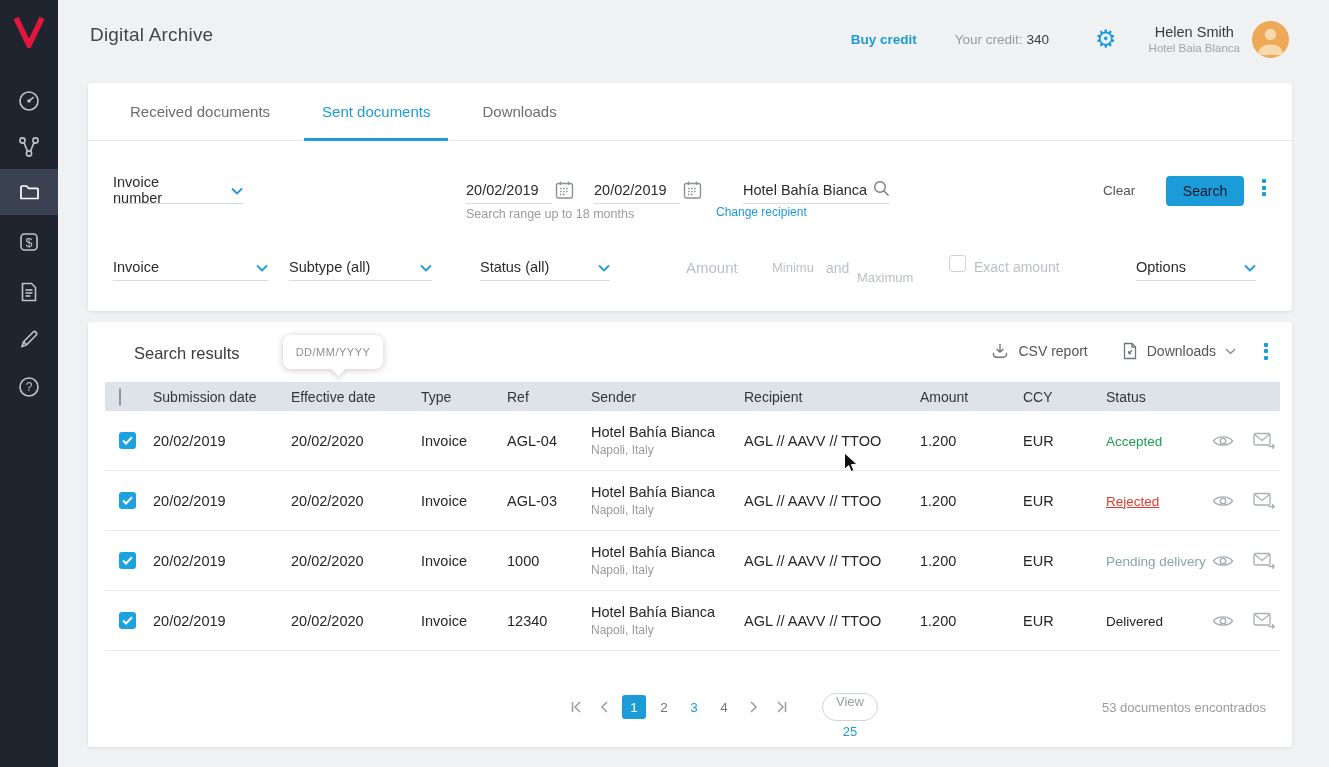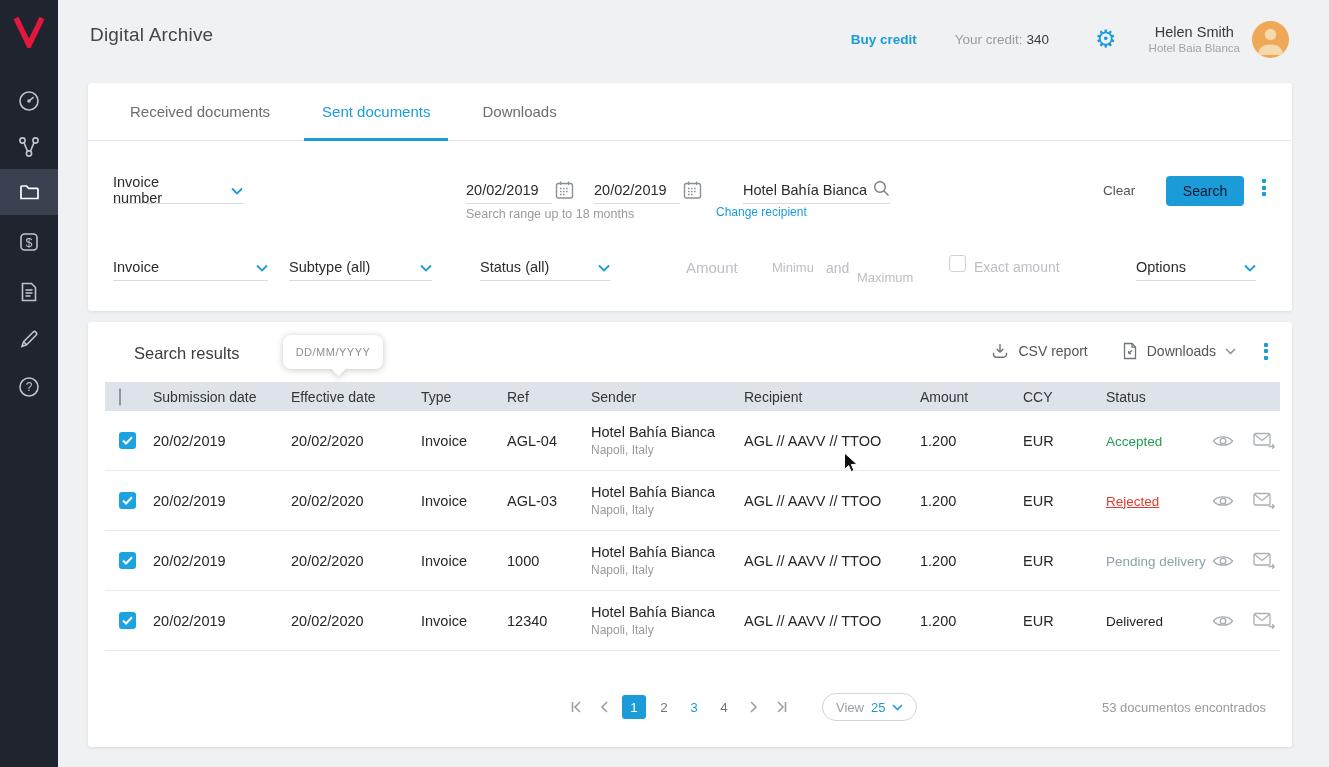--- a/index.html
+++ b/index.html
@@ -71,21 +71,21 @@
   .status.rejected { color:#e8392f; text-decoration:underline;margin-top:24px; }
   .status.pending { color:#8ba3ab; }
   .status.delivered { color:#222; }
   .c-icons { display:flex; gap:19px; align-items:center; }
   
   .pager { position:absolute; left:478px; top:370px; height:30px; display:flex; align-items:center; gap:8px; }
   .pg { width:24px; height:24px; display:flex; align-items:center; justify-content:center; font-size:13.5px; color:#6d7680; cursor:pointer; border-radius:3px; }
   .pg.active { background:#1b9cd8; color:#fff; }
   .pg.link { color:#1b9cd8; }
   .pg-arrow { width:20px; height:24px; display:flex; align-items:center; justify-content:center; cursor:pointer; }
-  .viewpill { margin-left:22px; height:28px; border:1px solid #cfd5da; border-radius:15px; display:flex; align-items:center; gap:7px; padding:0 13px; cursor:pointer; }
+  .viewpill { margin-left:22px; height:28px; border:1px solid #cfd5da; border-radius:15px; display:flex; align-items:center; gap:15px; padding:0 13px; cursor:pointer;flex-direction:column; }
   .viewpill .vl { font-size:13px; color:#9aa0a6; }
   .viewpill .vv { font-size:13px; color:#1b9cd8; }
   .found { position:absolute; right:26px; top:378px; font-size:13px; color:#9b9b9b; }
   .cursor { position:absolute; left:843px; top:452px; z-index:9; pointer-events:none; }
 </style>
 </head>
 <body>
 
 <div class="sidebar">
   <div class="logo">

